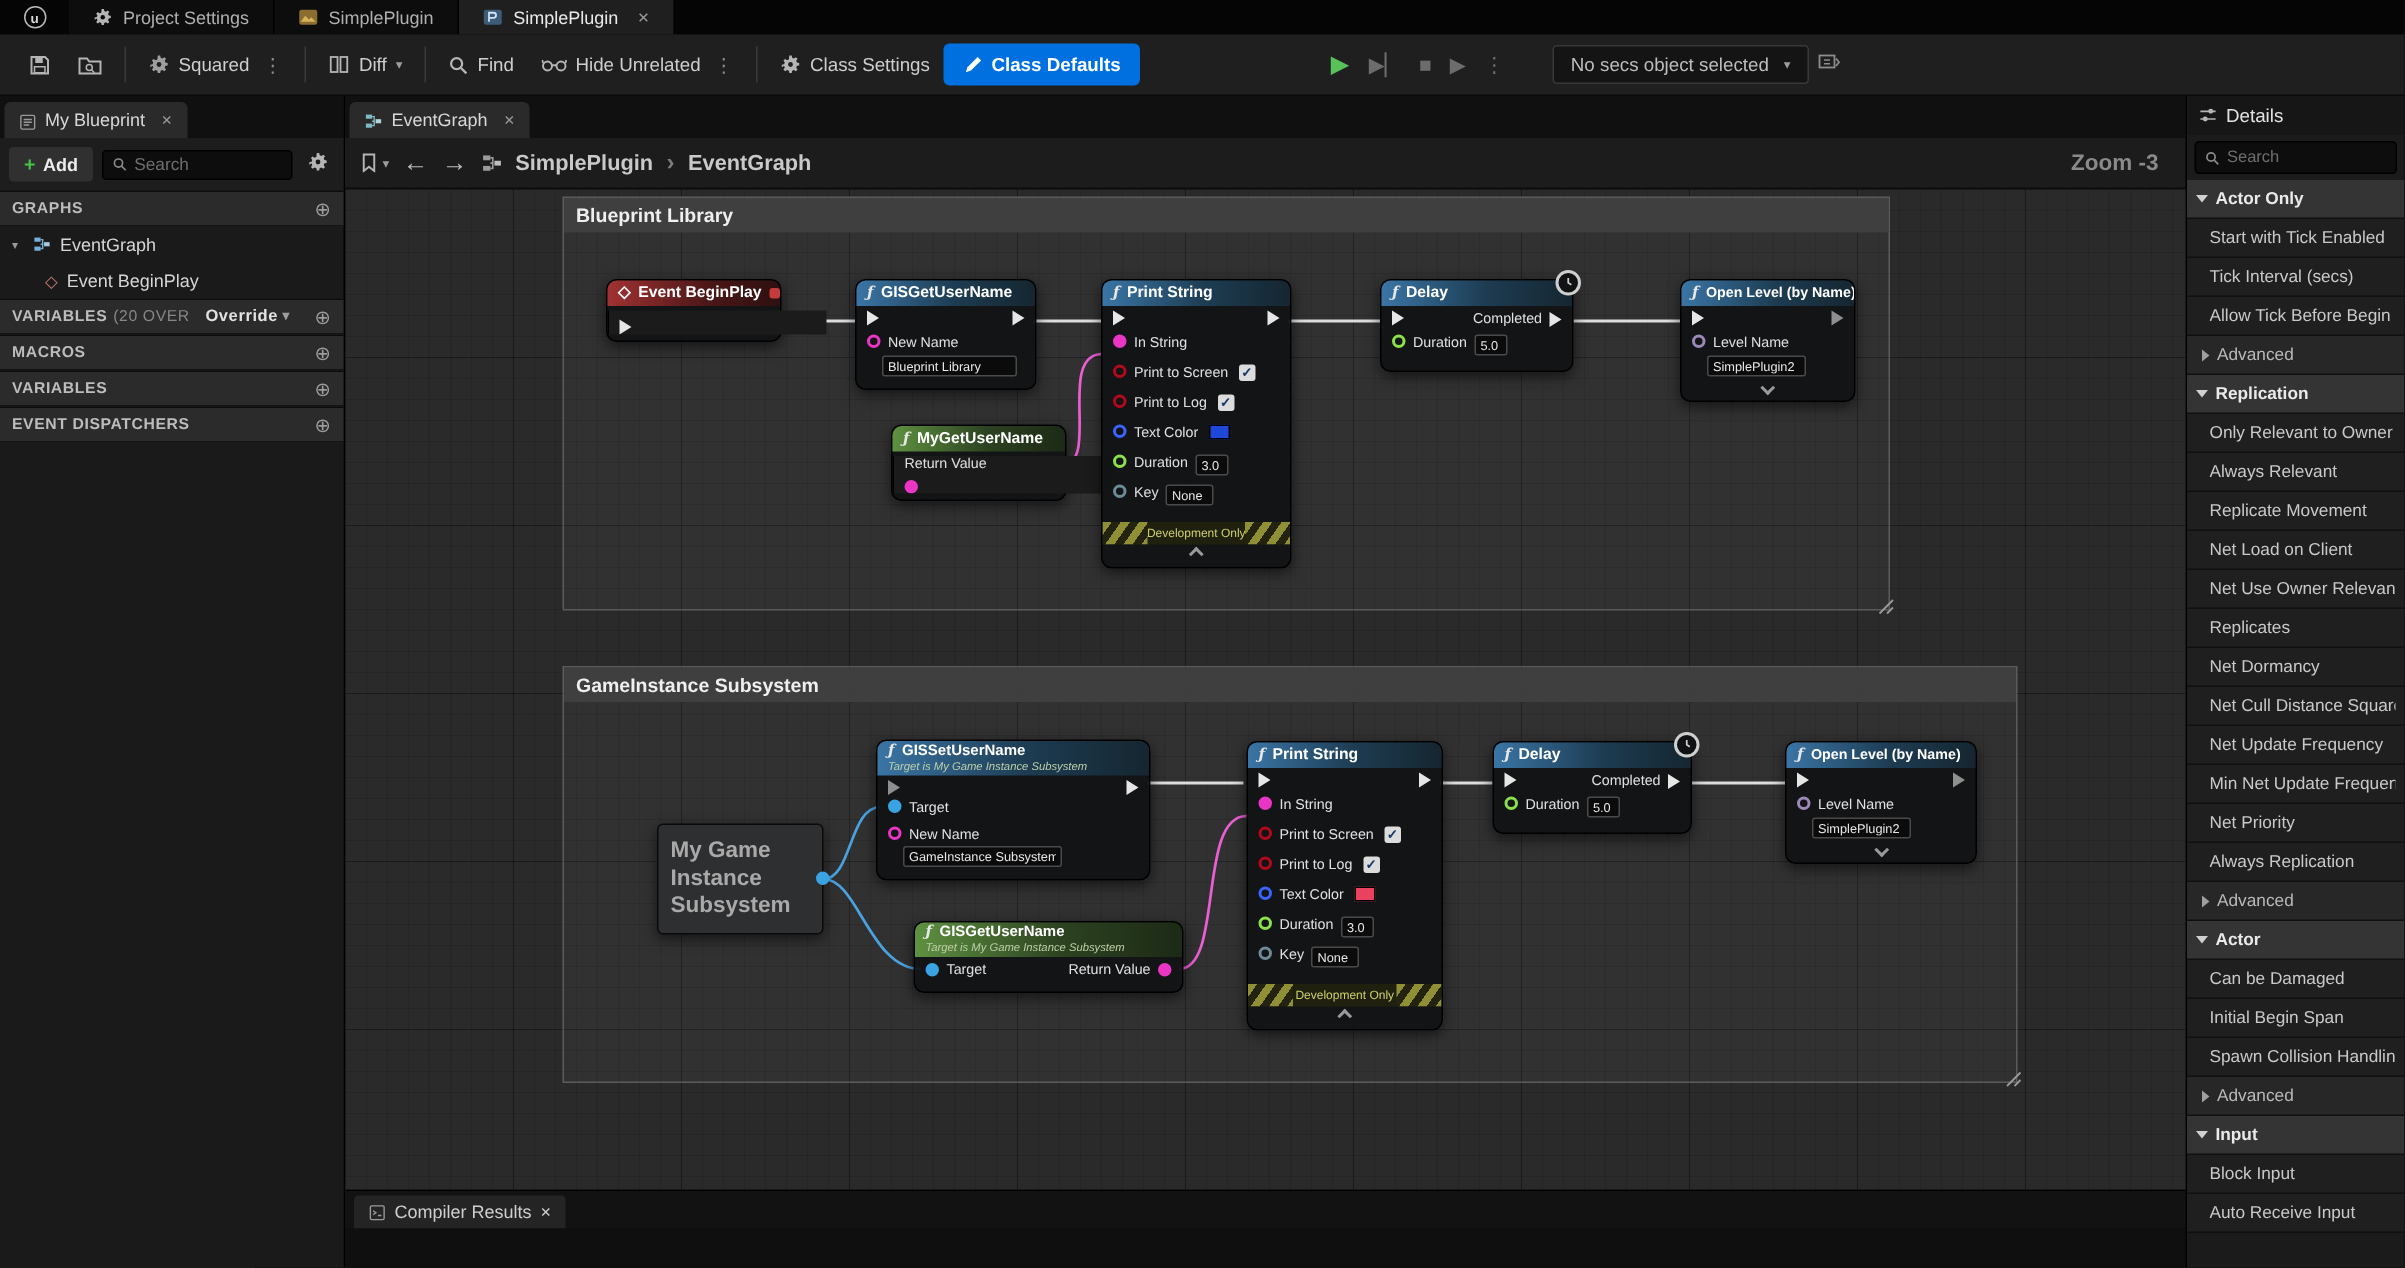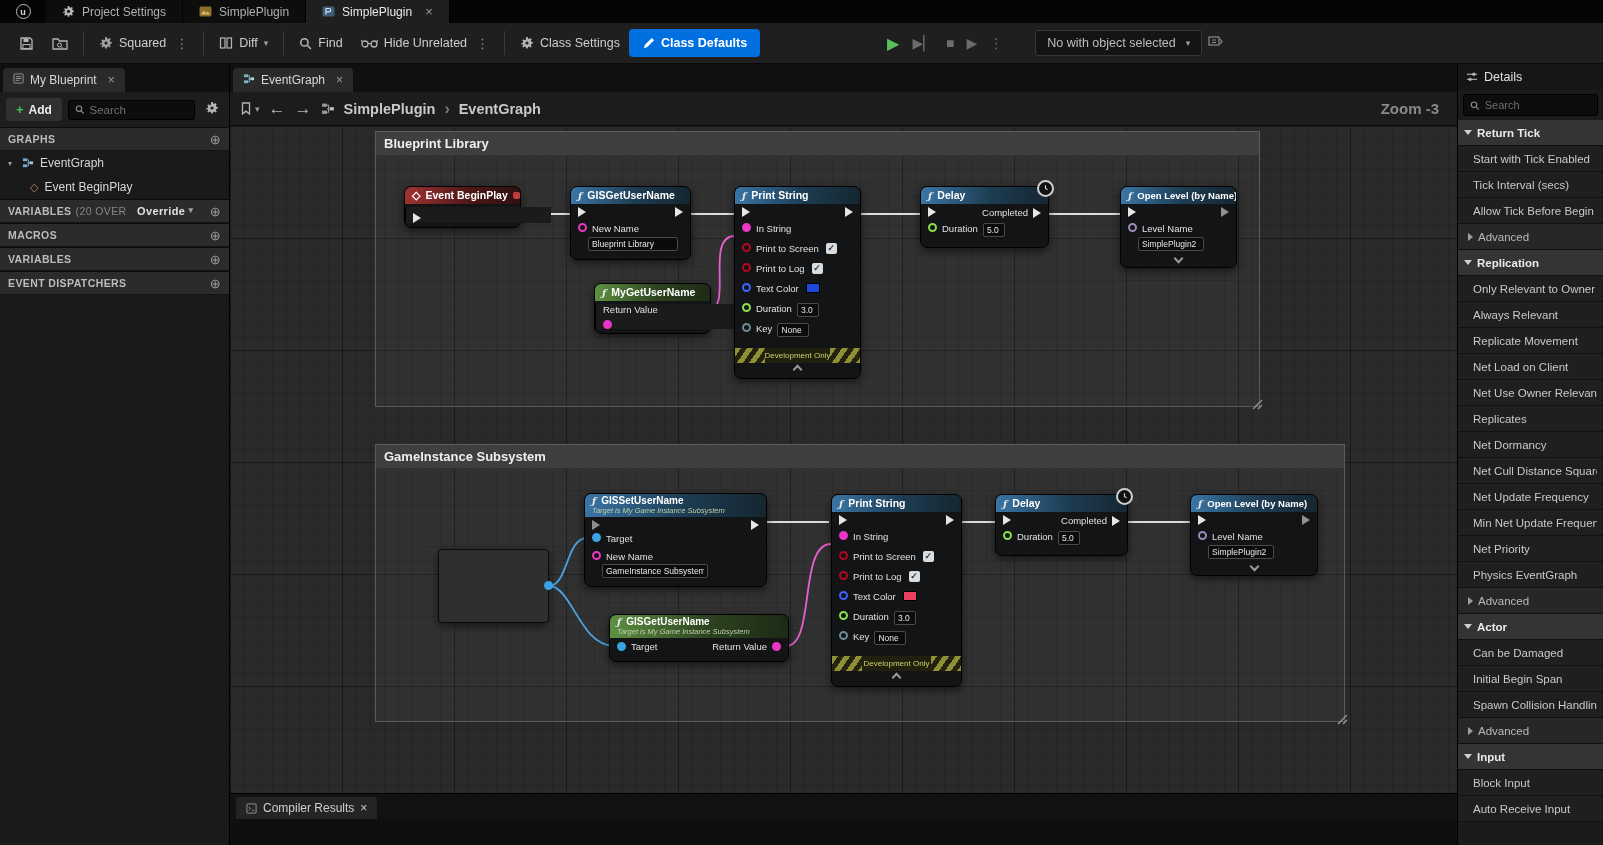--- a/index.html
+++ b/index.html
@@ -32,21 +32,21 @@
   .caret{font-size:9px;color:#9d9d9d}
 
   
   .main{flex:1;display:flex;min-height:0}
   .left{width:230px;flex:none;background:#1a1a1a;border-right:1px solid #000;display:flex;flex-direction:column}
   .center{flex:1;display:flex;flex-direction:column;min-width:0}
   .right{width:146px;flex:none;background:#1b1b1b;border-left:1px solid #000;display:flex;flex-direction:column;overflow:hidden}
 
   
   .ptabs{height:28px;background:#101010;display:flex;align-items:flex-end;flex:none;padding-left:3px}
-  .ptab{display:flex;align-items:flex-start;gap:6px;background:#2a2a2a;padding:5px 10px;
+  .ptab{display:flex;align-items:flex-end;gap:6px;background:#2a2a2a;padding:5px 10px;
     border-radius:4px 4px 0 0;color:#d8d8d8;font-size:12px;white-space:nowrap}
   .ptab .x{color:#9a9a9a;margin-left:5px}
 
   
   .lp-toolbar{display:flex;align-items:center;gap:6px;padding:6px 6px;background:#1d1d1d;flex:none}
   .add-btn{display:flex;align-items:center;gap:5px;background:#303030;padding:4px 10px;border-radius:3px;
     color:#ececec;font-weight:700;font-size:12px}
   .add-btn .plus{color:#46c246;font-weight:700;font-size:13px}
   .lp-search{flex:1;display:flex;align-items:center;gap:5px;background:#0d0d0d;border:1px solid #000;
     border-radius:3px;padding:3px 6px;min-width:0}
@@ -268,21 +268,21 @@
           <path d="M2 12l1.2-3.6L10.5 1l2.5 2.5-7.3 7.3z" fill="#fff"></path>
         </svg>
       <span>Class Defaults</span>
     </div>
     <div class="playbtn" style="margin-left:120px">▶</div>
     <div class="dimicon">▶▏</div>
     <div class="dimicon">■</div>
     <div class="dimicon">▶</div>
     <div class="dimicon">⋮</div>
     <div class="debug-select">
-      <span>No with object selected</span>
+      <span>No secs object selected</span>
       <span class="caret">▾</span>
     </div>
     <div class="tbt dimicon">
       <svg width="15" height="13" viewBox="0 0 15 13">
           <rect x="1" y="2" width="10" height="8" fill="none" stroke="#8c8c8c" stroke-width="1.2"></rect>
           <path d="M4 5h4M4 7.5h4" stroke="#8c8c8c"></path>
           <path d="M12 4l2 2.5L12 9" fill="none" stroke="#8c8c8c" stroke-width="1.2"></path>
         </svg>
     </div>
   </div>
@@ -557,20 +557,21 @@
                 <span>Level Name</span>
               </div>
             <div class="prow tall" style="padding-left:17px">
                 <input class="nfield" style="width: 66px;" value="SimplePlugin2">
               </div>
             <div class="chevron down"></div>
           </div>
         </div>
 
         <div class="ginode" style="left:208px;top:423px;width:111px;height:74px">
+          <span class="gitext">My Game Instance Subsystem</span>
           <span class="dpin p-obj filled" style="position:absolute;right:-5px;top:50%;margin-top:-5px"></span>
         </div>
 
         <div class="node" style="left:354px;top:367px;width:183px">
           <div class="nhead2 blue">
             <div class="trow">
                 <span class="fx">ƒ</span>
                 <span>GISSetUserName</span>
               </div>
             <div class="nsub">Target is My Game Instance Subsystem</div>
@@ -736,21 +737,21 @@
       <div class="d-search">
         <svg width="11" height="11" viewBox="0 0 12 12">
             <circle cx="5" cy="5" r="3.4" fill="none" stroke="#8a8a8a" stroke-width="1.4"></circle>
             <line x1="7.6" y1="7.6" x2="11" y2="11" stroke="#8a8a8a" stroke-width="1.4"></line>
           </svg>
         <input placeholder="Search" style="">
       </div>
       <div class="d-rows">
         <div class="d-row cat">
             <span class="tri-down"></span>
-            <span class="d-label">Return Tick</span>
+            <span class="d-label">Actor Only</span>
           </div>
         <div class="d-row prop">
             <span class="d-label">Start with Tick Enabled</span>
           </div>
         <div class="d-row prop">
             <span class="d-label">Tick Interval (secs)</span>
           </div>
         <div class="d-row prop">
             <span class="d-label">Allow Tick Before Begin Play</span>
           </div>
@@ -789,21 +790,21 @@
         <div class="d-row prop">
             <span class="d-label">Net Update Frequency</span>
           </div>
         <div class="d-row prop">
             <span class="d-label">Min Net Update Frequency</span>
           </div>
         <div class="d-row prop">
             <span class="d-label">Net Priority</span>
           </div>
         <div class="d-row prop">
-            <span class="d-label">Physics EventGraph</span>
+            <span class="d-label">Always Replication</span>
           </div>
         <div class="d-row adv">
             <span class="tri-right"></span>
             <span class="d-label">Advanced</span>
           </div>
         <div class="d-row cat">
             <span class="tri-down"></span>
             <span class="d-label">Actor</span>
           </div>
         <div class="d-row prop">

